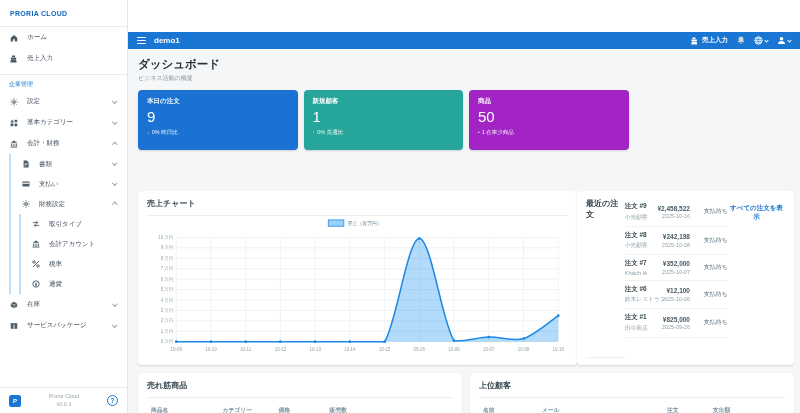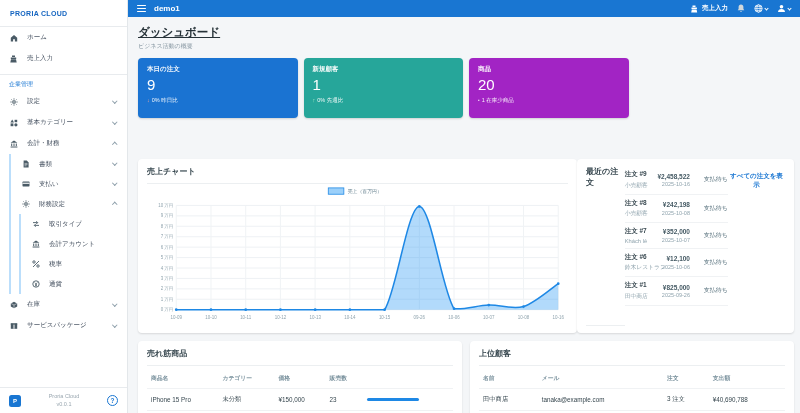--- a/index.html
+++ b/index.html
@@ -27,32 +27,32 @@
   .side-footer { margin-top:auto; border-top:1px solid #e8ebee; height:26px; display:flex;
     align-items:center; padding:0 9px; gap:6px; }
   .chip { width:12px; height:12px; border-radius:2.5px; background:#1976d2; color:#fff; font-size:6px;
     display:flex; align-items:center; justify-content:center; font-weight:bold; }
   .ver { flex:1; text-align:center; font-size:5.5px; color:#9aa7b0; line-height:1.3; }
   .help { width:11px; height:11px; border-radius:50%; border:1px solid #1976d2; color:#1976d2;
     font-size:6.5px; display:flex; align-items:center; justify-content:center; font-weight:bold; }
 
   
   .main-col { flex:1; display:flex; flex-direction:column; min-width:0; }
-  .topbar { height:17px; background:#1976d2; display:flex; align-items:center; padding:0 9px; color:#fff; }
+  .topbar { height:17px; background:#1976d2; display:flex; align-items:center; padding:0 9px; color:#fff;margin-top:32px; }
   .burger { width:9px; display:flex; flex-direction:column; gap:1.5px; margin-right:8px; cursor:pointer; }
   .burger span { height:1.3px; background:#fff; border-radius:1px; }
   .tb-title { font-size:8px; font-weight:bold; }
   .tb-right { margin-left:auto; display:flex; align-items:center; gap:9px; }
   .tb-btn { display:flex; align-items:center; gap:3px; font-size:6.5px; font-weight:bold; cursor:pointer; }
   .tb-ic { display:flex; align-items:center; cursor:pointer; }
   .tb-chev { width:3px; height:3px; border-right:1px solid #fff; border-bottom:1px solid #fff;
     transform:rotate(45deg); margin-left:2px; margin-top:-1px; }
 
   .content { flex:1; background:#f4f6f8; padding:8px 6px 0 10px; overflow:hidden; }
-  .page-title { font-size:11.5px; font-weight:bold; color:#263238;text-decoration:underline; }
+  .page-title { font-size:11.5px; font-weight:bold; color:#263238; }
   .page-sub { font-size:6px; color:#82939e; margin:2px 0 7px; }
 
   
   .stats { display:grid; grid-template-columns:repeat(4,1fr); gap:6px; margin-bottom:8px; }
   .stat { border-radius:4px; color:#fff; padding:7px 9px 6px; height:60px; box-shadow:0 1px 2px rgba(0,0,0,.15); }
   .stat .s-label { font-size:6.5px; font-weight:bold; opacity:.95; }
   .stat .s-value { font-size:15px; font-weight:500; margin-top:3px; line-height:1.1; white-space:nowrap; }
   .stat .s-delta { font-size:5.5px; margin-top:3px; opacity:.92; display:flex; align-items:center; gap:2px; }
   .arrow-down { color:#ffab9e; } .arrow-up { color:#b9f6ca; } .arrow-box { color:#f3d9f8; font-size:5px; }
 
@@ -297,21 +297,21 @@
           <div class="stat" style="background: rgb(38, 166, 154);">
             <div class="s-label">新規顧客</div>
             <div class="s-value">1</div>
             <div class="s-delta">
               <span class="arrow-up">↑</span>
               <span>0% 先週比</span>
             </div>
           </div>
           <div class="stat" style="background: rgb(162, 36, 196);">
             <div class="s-label">商品</div>
-            <div class="s-value">20</div>
+            <div class="s-value">50</div>
             <div class="s-delta">
               <span class="arrow-box">▪</span>
               <span>1 在庫少商品</span>
             </div>
           </div>
         </div>
 
       <div class="row2">
         <section class="card chart-card">
           <div class="card-title">売上チャート</div>

